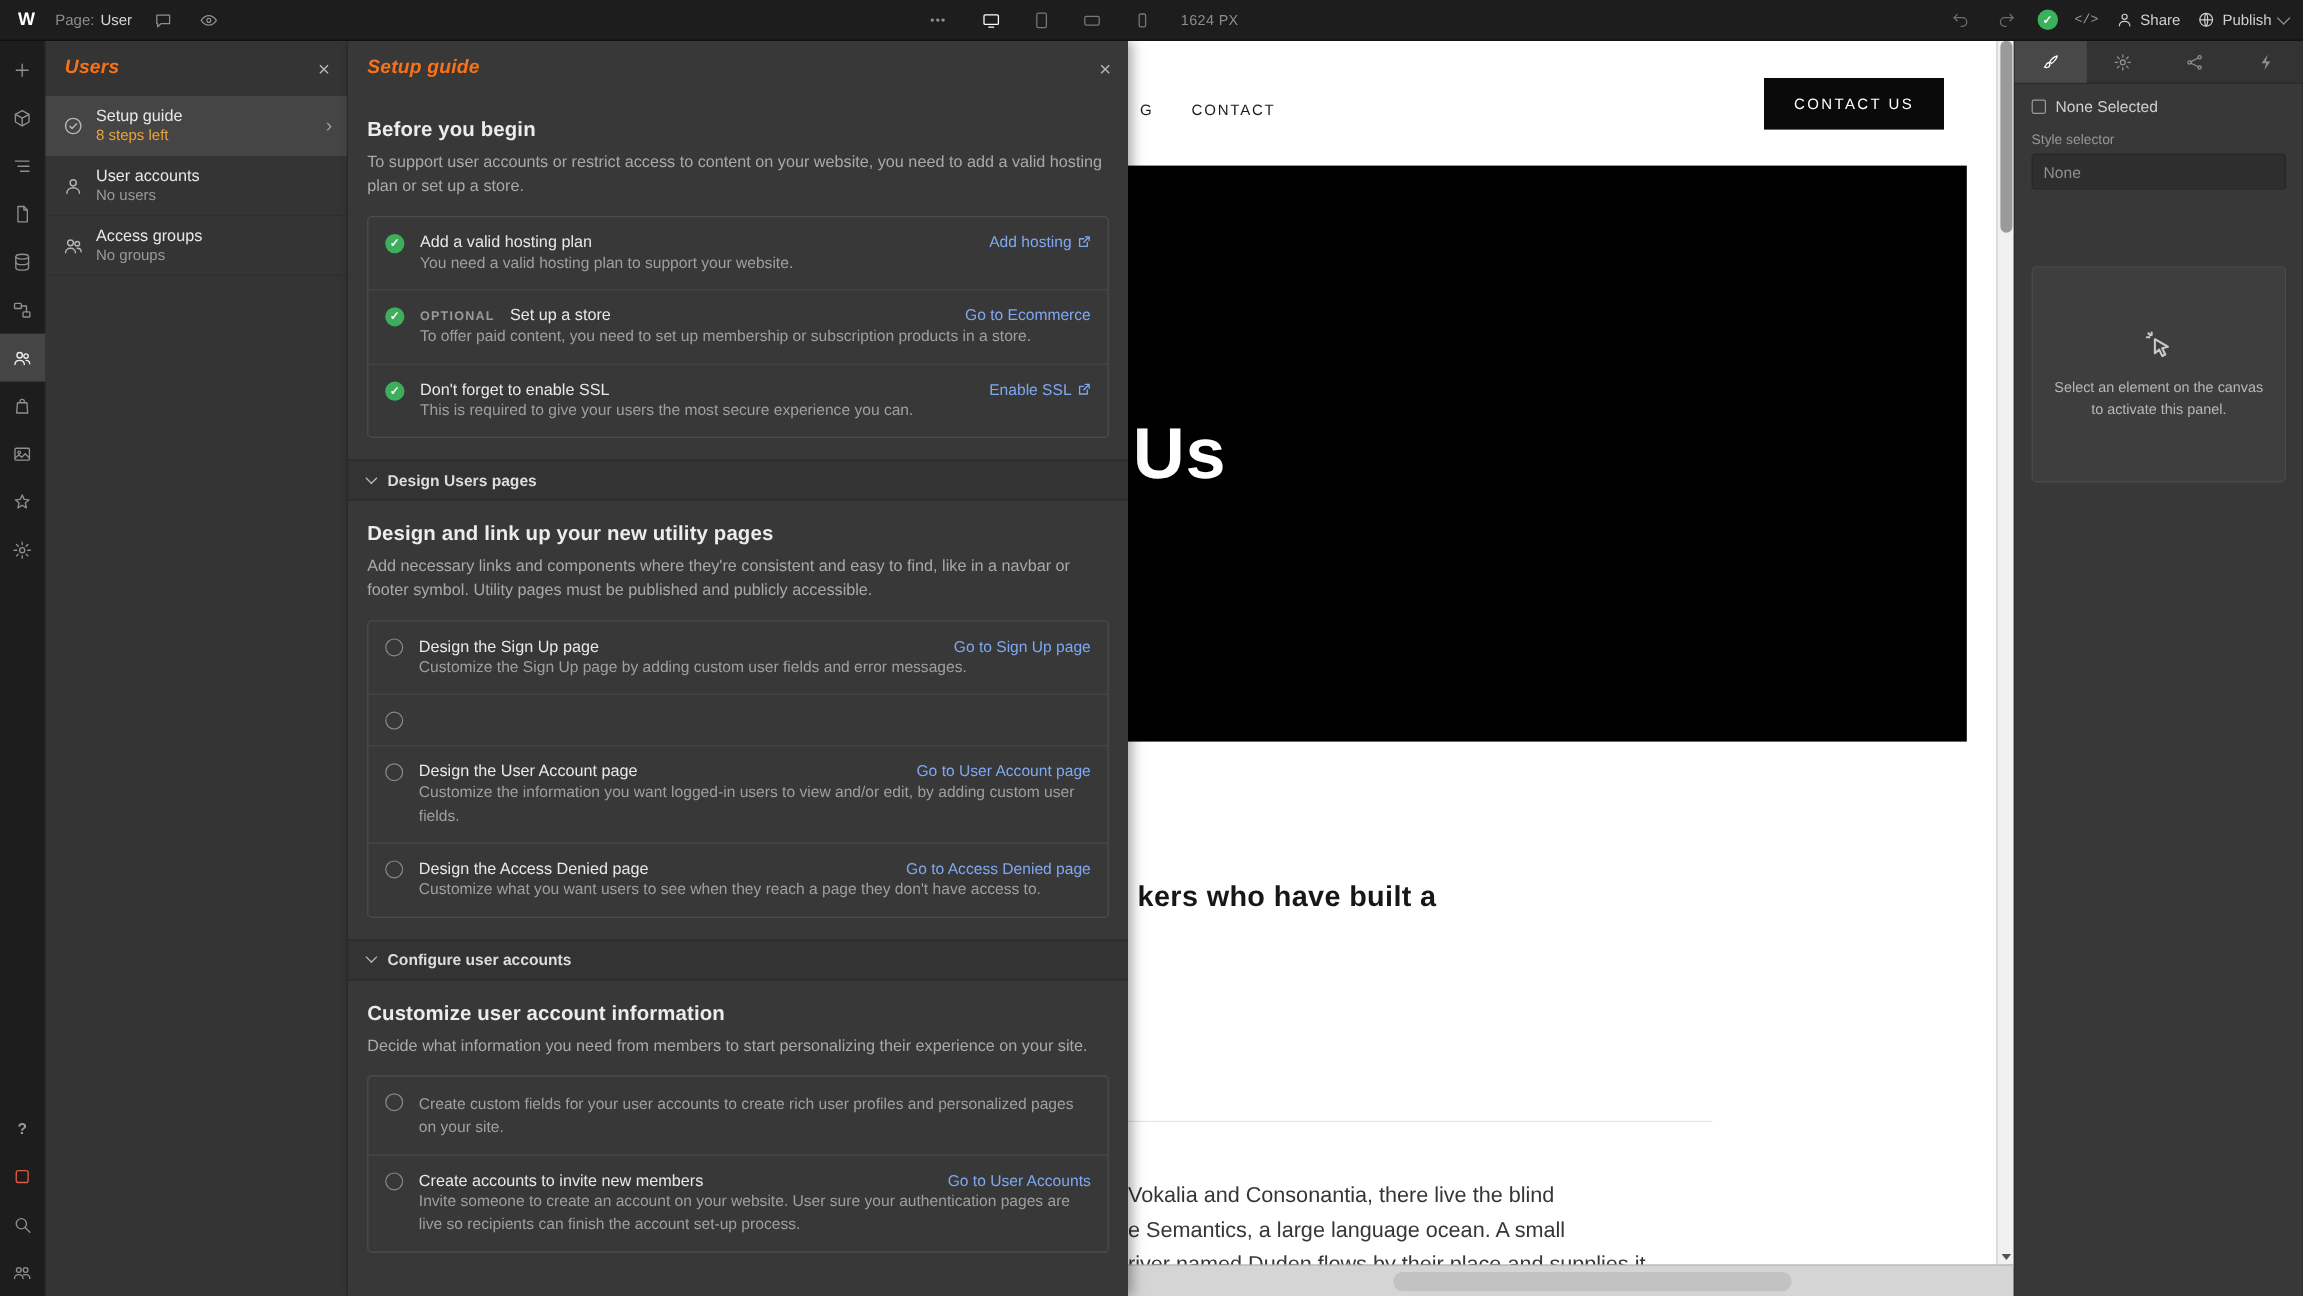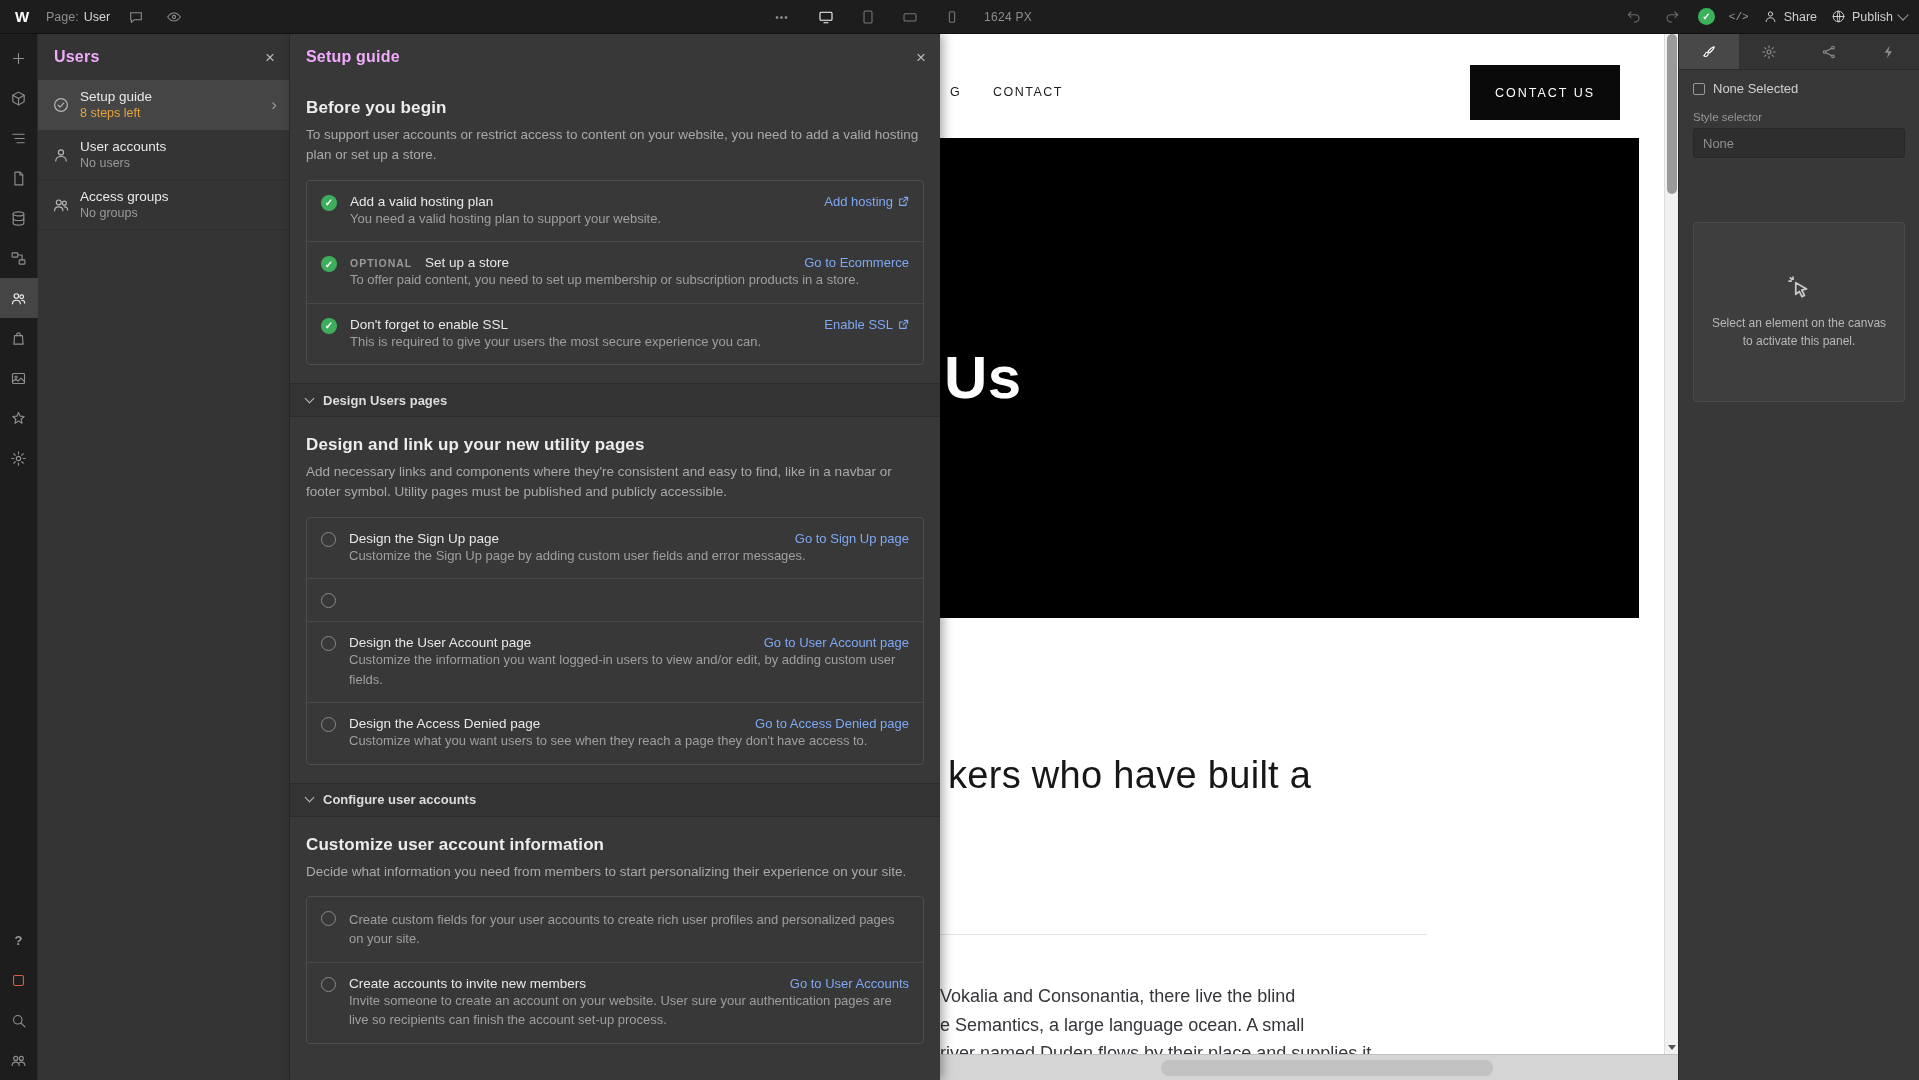--- a/index.html
+++ b/index.html
@@ -47,21 +47,21 @@
              color:#8f8f8f; cursor:pointer; }
   .railbtn svg { width:17px; height:17px; }
   .railbtn.sel { background:#454545; color:#efefef; }
   .rail-spacer { flex:1; }
   .railbtn.help { font-size:13px; font-weight:700; color:#9a9a9a; }
   .railbtn.beta { color:#de5a43; }
 
   
   .phead { height:46px; display:flex; align-items:center; justify-content:space-between;
            padding:0 14px 0 16px; flex:0 0 auto; }
-  .phead h2 { font-size:16px; font-weight:600; color:#f0abfc; letter-spacing:.2px; }
+  .phead h2 { font-size:16px; font-weight:600; color:#f97316; letter-spacing:.2px;font-style:italic; }
   .xbtn { background:none; border:0; color:#b5b5b5; font-size:17px; line-height:1; cursor:pointer;
           font-family:"Liberation Sans", sans-serif; }
 
   
   .users-panel { width:252px; background:#343434; border-right:1px solid #2c2c2c;
                  display:flex; flex-direction:column; }
   .uitem { display:flex; align-items:center; gap:10px; padding:9px 12px 9px 14px;
            cursor:pointer; border-bottom:1px solid #2f2f2f; }
   .uitem.sel { background:#454545; border-bottom-color:#454545; }
   .uicon { width:18px; height:18px; color:#b5b5b5; flex:0 0 auto; }
@@ -102,27 +102,27 @@
   .secbar .seclabel { font-size:13px; font-weight:700; color:#dcdcdc; }
 
   
   .canvas-wrap { flex:1; display:flex; flex-direction:column; min-width:0; }
   .canvas-row { flex:1; display:flex; min-height:0; }
   .canvas { flex:1; position:relative; background:#ffffff; overflow:hidden; }
   .site-nav-frag { position:absolute; left:10px; top:51px; font-size:12.5px; letter-spacing:1.5px;
                    color:#1c1c1c; }
   .site-nav-contact { position:absolute; left:53px; top:51px; font-size:12.5px;
                       letter-spacing:1.5px; color:#1c1c1c; cursor:pointer; }
-  .cta { position:absolute; left:530px; top:31px; width:150px; height:55px; background:#0a0a0a;
+  .cta { position:absolute; left:530px; top:31px; width:150px; height:43px; background:#0a0a0a;
          color:#fff; border:0; font-size:12.5px; letter-spacing:2px; cursor:pointer;
          font-family:"Liberation Sans", sans-serif; }
   .hero { position:absolute; left:0; top:104px; width:699px; height:480px; background:#000; }
   .hero-title { position:absolute; left:4px; top:205px; font-size:60px; font-weight:600;
                 color:#fff; letter-spacing:.5px; }
-  .site-heading { position:absolute; left:8px; top:716px; font-size:38px; font-weight:400;
+  .site-heading { position:absolute; left:8px; top:688px; font-size:24px; font-weight:700;
                   color:#17171a; line-height:51px; letter-spacing:.3px; white-space:nowrap; }
   .site-divider { position:absolute; left:0; top:900px; width:487px; height:1px; background:#e4e4e4; }
   .site-body { position:absolute; left:0; top:948px; font-size:18px; color:#35353a;
                line-height:28.5px; }
   .site-body div { white-space:nowrap; }
 
   .vscroll { width:14px; background:#f1f1f1; border-left:1px solid #dddddd; position:relative; }
   .vthumb { position:absolute; top:0; left:2px; width:10px; height:160px; border-radius:5px;
             background:#9a9a9a; cursor:pointer; }
   .varrow { position:absolute; bottom:4px; left:3px; width:0; height:0;

